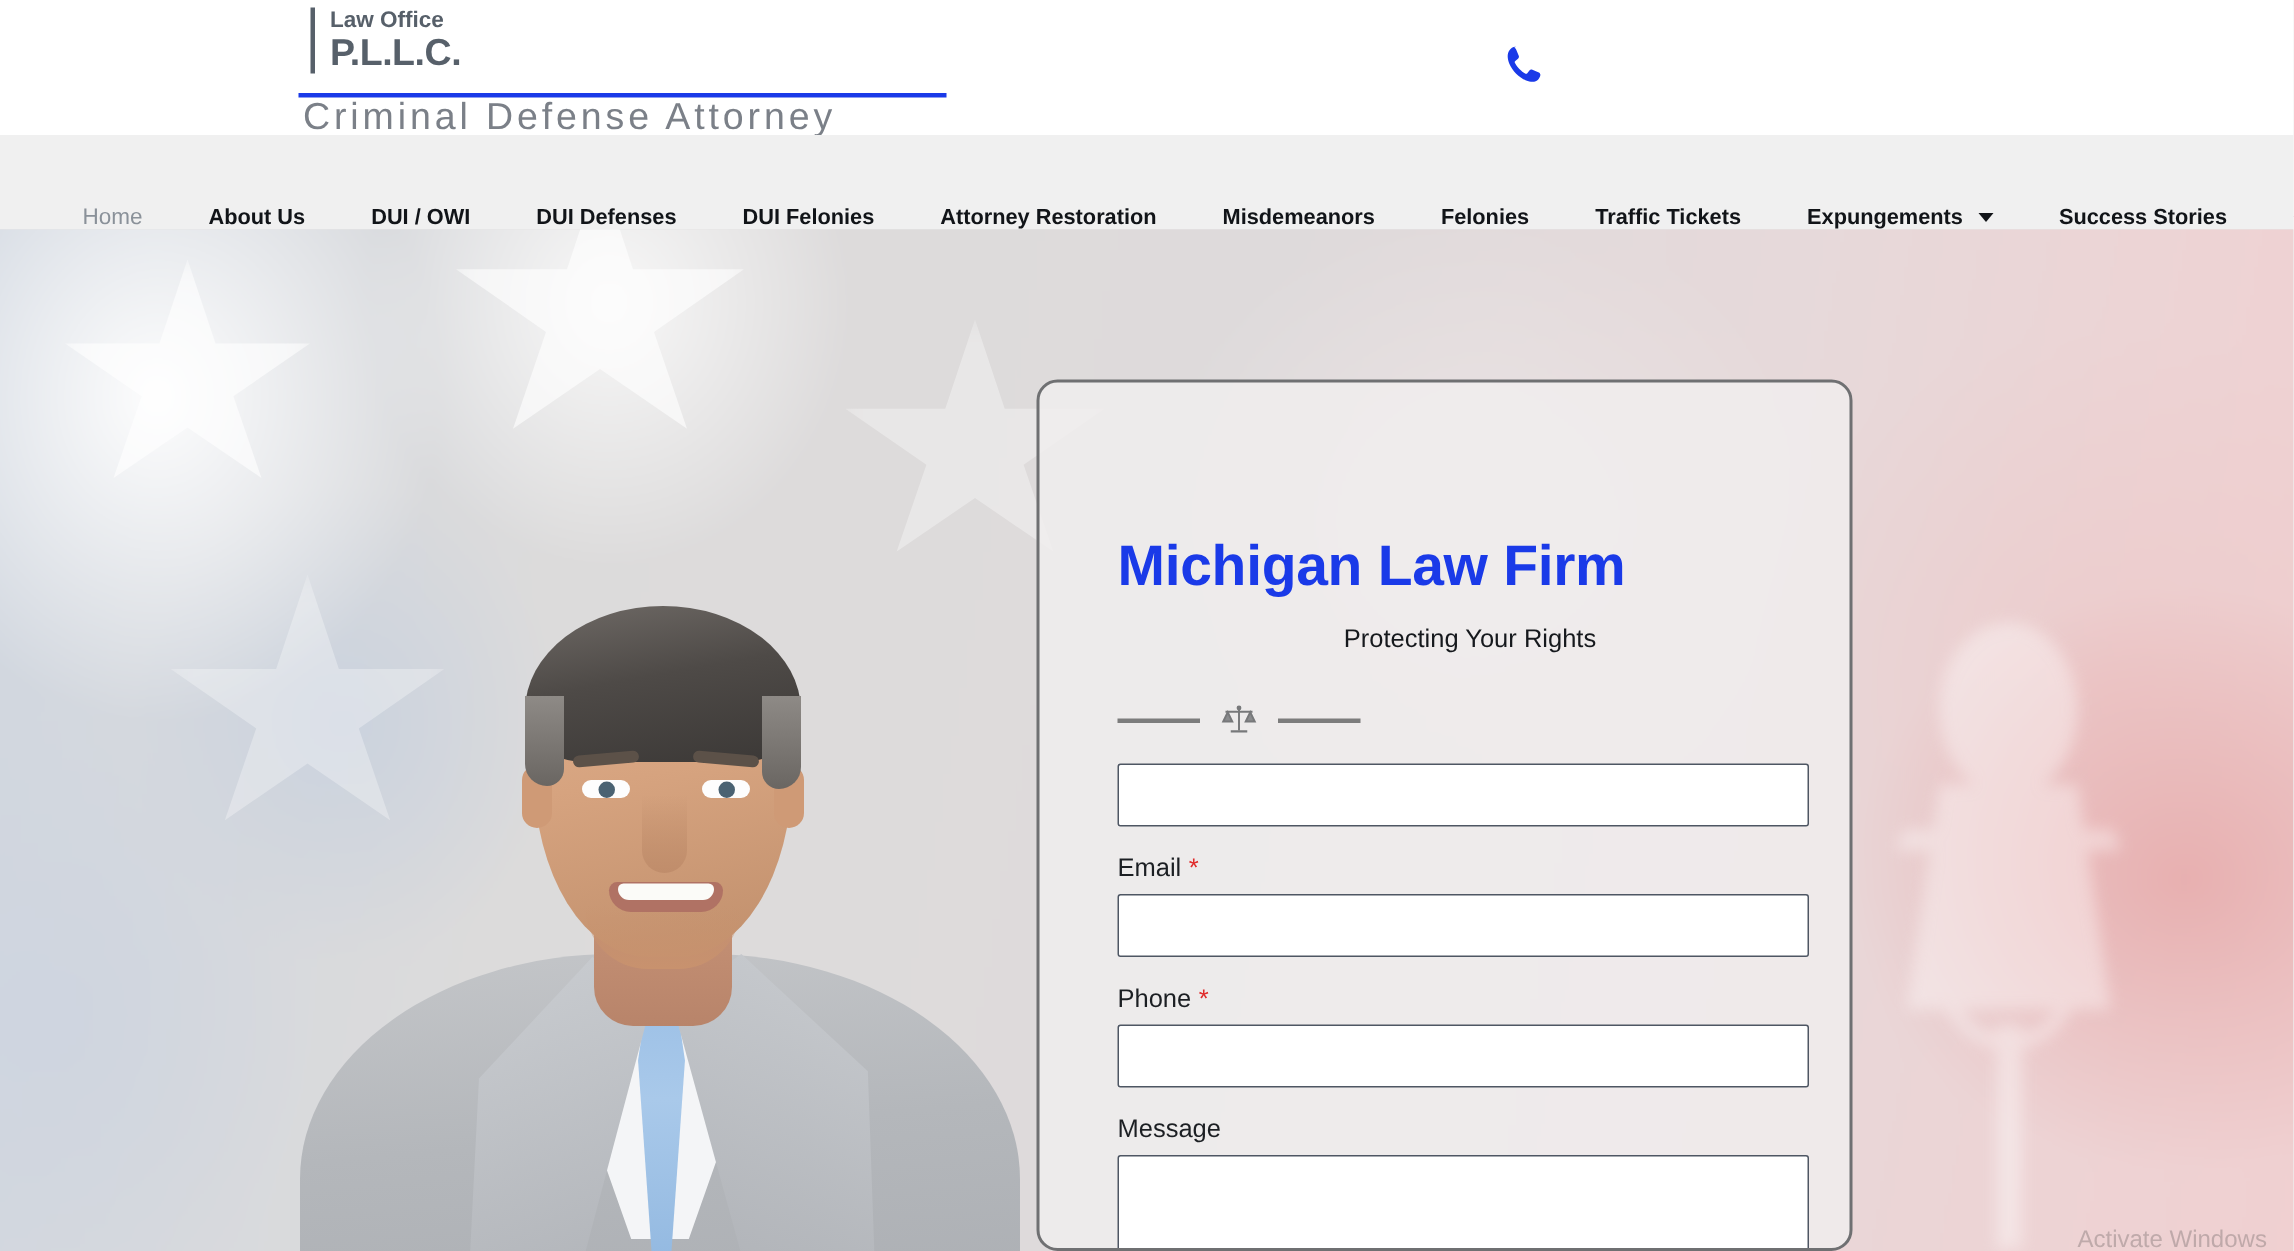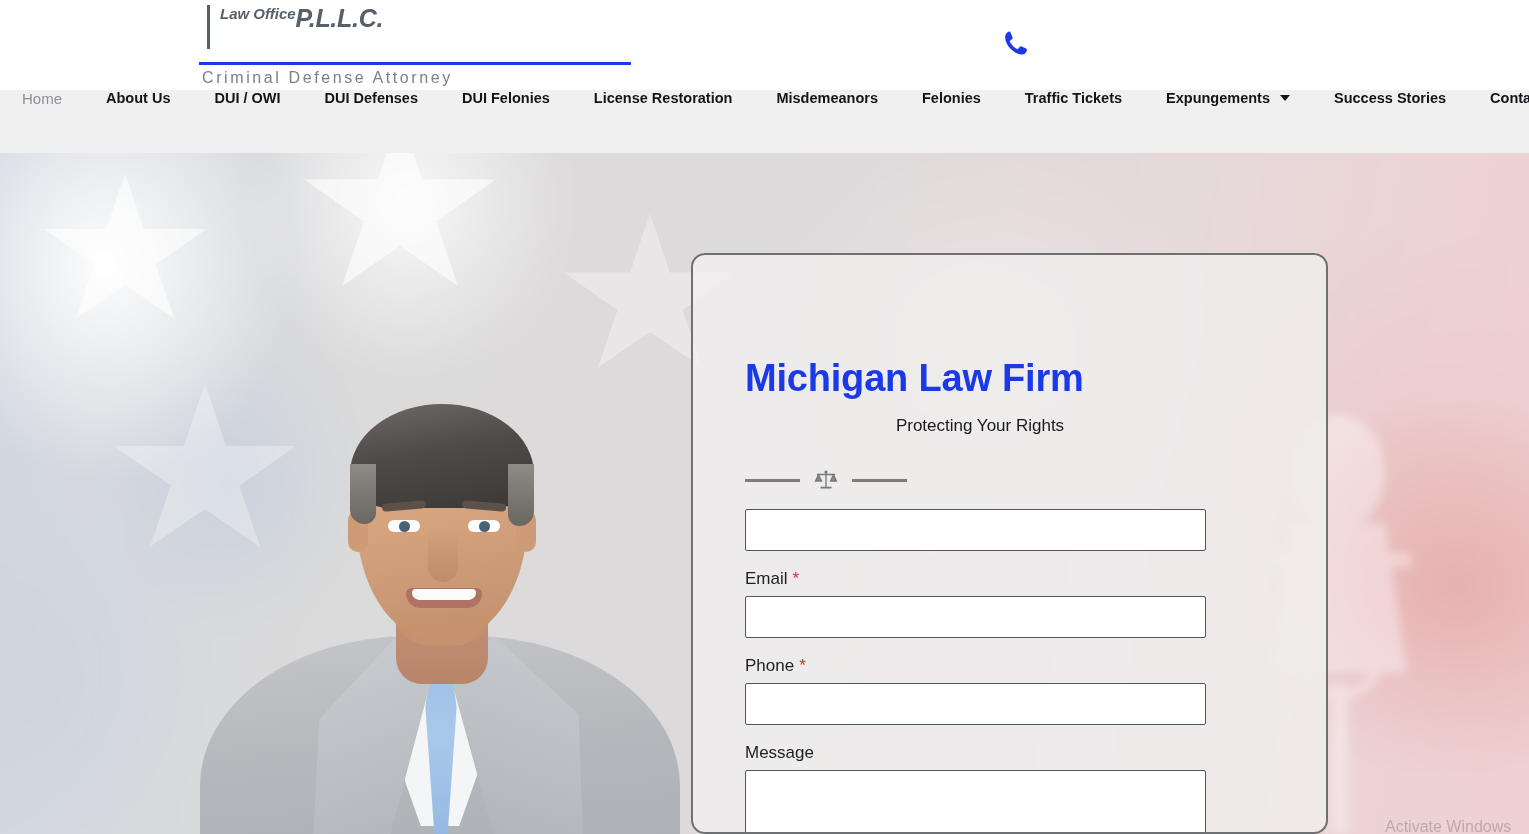--- a/index.html
+++ b/index.html
@@ -27,55 +27,55 @@
   }
   .logo-name {
     font-size: 40px; font-weight: bold; color: #1a3ae8;
     letter-spacing: -0.5px; line-height: 44px;
     font-family: "Liberation Sans", sans-serif;
   }
   .logo-pipe {
     width: 3px; background: #57606a;
     height: 44px; margin: 0 10px 0 8px;
   }
-  .logo-right { display: flex; flex-direction: row; justify-content: center; font-style: italic; }
+  .logo-right { display: flex; flex-direction: column; justify-content: center; }
   .logo-lawoffice {
     font-size: 15px; font-weight: bold; color: #57606a;
     line-height: 17px;
   }
   .logo-pllc {
     font-size: 25px; font-weight: bold; color: #57606a;
     line-height: 26px; letter-spacing: -0.3px;
   }
   .logo-rule {
     position: absolute; left: 0; top: 57px;
     width: 432px; height: 3px; background: #1a3ae8;
   }
   .logo-tag {
     position: absolute; left: 3px; top: 60px;
-    font-size: 16px; color: #7b8088; letter-spacing: 2.6px;
+    font-size: 25px; color: #7b8088; letter-spacing: 2.6px;
     line-height: 26px;
   }
   .phone-block {
     position: absolute; left: 1004px; top: 30px;
     display: flex; align-items: center; gap: 13px;
   }
   .phone-icon { width: 24px; height: 26px; display: block; }
   .phone-text {
     font-size: 21px; font-weight: bold; color: #111418;
     white-space: nowrap;
   }
 
   
   .navbar {
     position: absolute; top: 90px; left: 0;
     width: 1529px; height: 63px;
     background: #f0f0f0;
-    display: flex; align-items: flex-start;
-    padding-left: 22px;
+    display: flex; align-items: flex-end;
+    padding-left: 55px;
   }
   .nav-item {
     display: flex; align-items: center; gap: 10px;
     font-size: 14.5px; font-weight: bold; color: #111418;
     white-space: nowrap; margin-right: 44px;
     cursor: pointer;
   }
   .nav-item.active { color: #8a9199; font-weight: normal; font-size: 15px; }
   .nav-caret {
     width: 0; height: 0;
@@ -209,21 +209,21 @@
   }
   .p-chin {
     position: absolute; left: 190px; top: 206px; width: 104px; height: 42px;
     background: linear-gradient(180deg, rgba(210,160,126,0), #c8926e);
     border-radius: 0 0 52px 52px;
   }
 
   
   .form-card {
     position: absolute; left: 691px; top: 253px;
-    width: 637px; height: 581px;
+    width: 544px; height: 581px;
     background: rgba(240,238,238,0.82);
     border: 2px solid #6f7072;
     border-radius: 14px;
     overflow: hidden;
   }
   .form-inner { position: absolute; left: 52px; top: 101px; width: 470px; }
   .form-title {
     font-size: 38px; font-weight: bold; color: #1a3ae8;
     line-height: 44px; letter-spacing: -0.2px;
   }
@@ -305,21 +305,21 @@
     <div class="nav-item">
       <span>DUI / OWI</span>
     </div>
     <div class="nav-item">
       <span>DUI Defenses</span>
     </div>
     <div class="nav-item">
       <span>DUI Felonies</span>
     </div>
     <div class="nav-item">
-      <span>License Restoration</span>
+      <span>Attorney Restoration</span>
     </div>
     <div class="nav-item">
       <span>Misdemeanors</span>
     </div>
     <div class="nav-item">
       <span>Felonies</span>
     </div>
     <div class="nav-item">
       <span>Traffic Tickets</span>
     </div>

